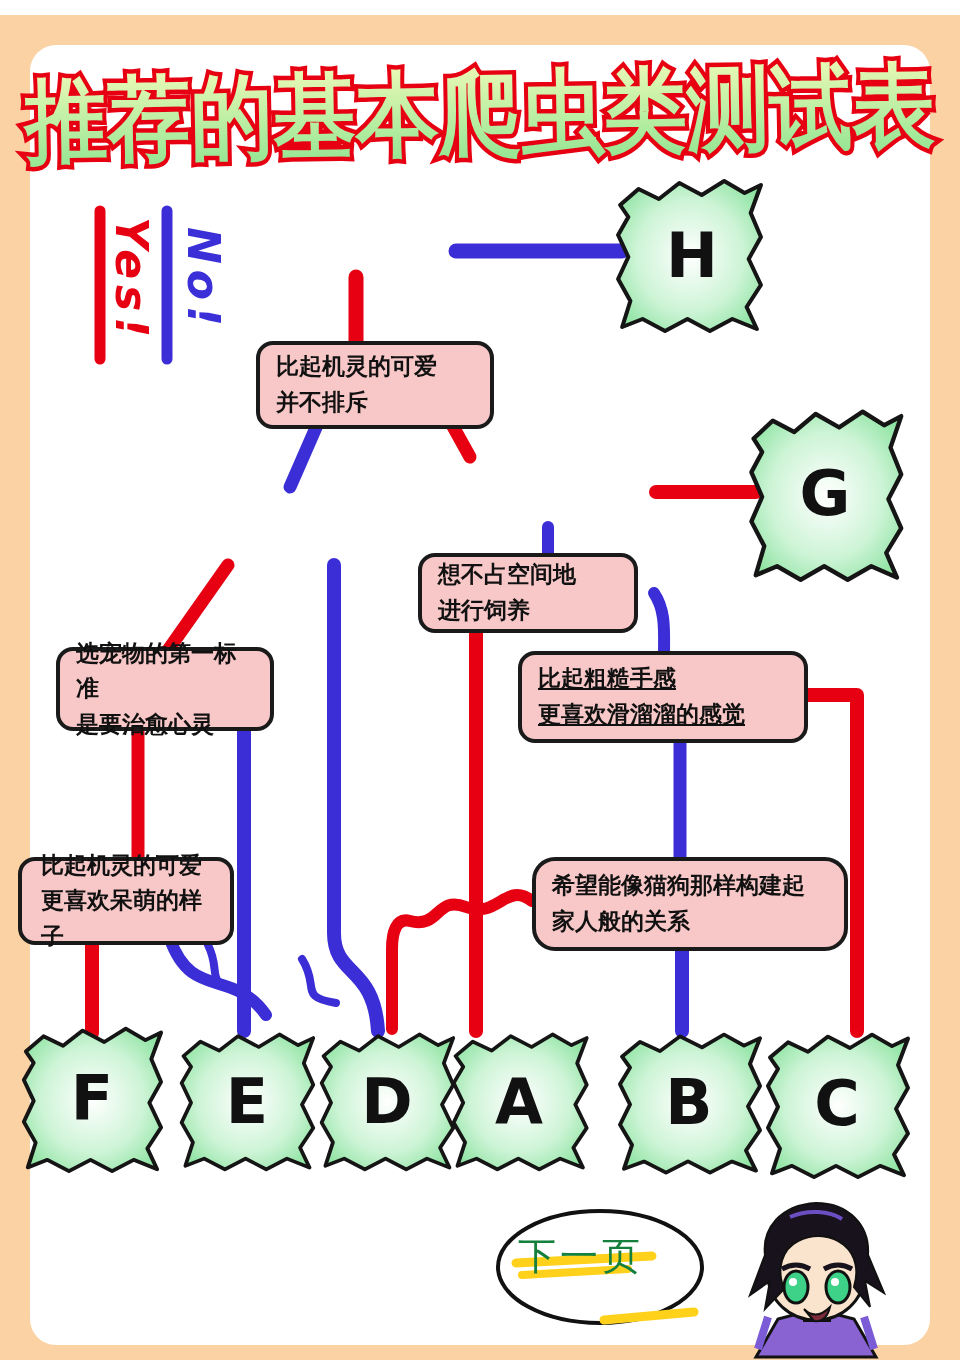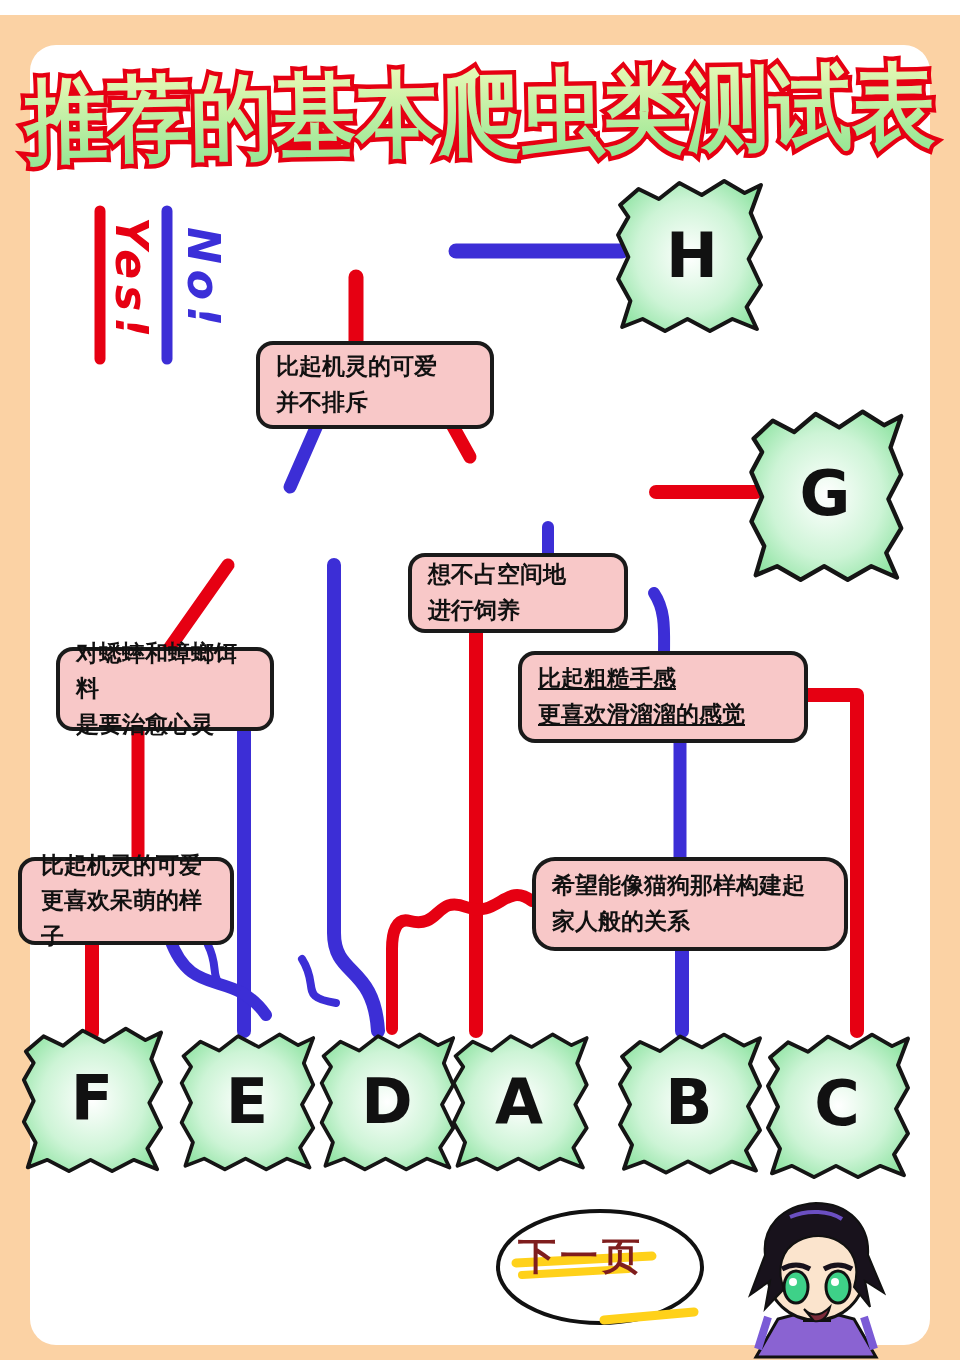--- a/index.html
+++ b/index.html
@@ -27,21 +27,21 @@
     display:flex; align-items:center; justify-content:center;
     font-size:62px; font-weight:bold; color:#111;
   }
   .legend-text {
     position:absolute; writing-mode:vertical-rl;
     font-style:italic; font-weight:bold; font-size:44px; letter-spacing:6px;
   }
   .yes { color:#e60012; }
   .no  { color:#3b2fd8; }
   .next-label {
-    position:absolute; font-weight:bold; font-size:38px; color:#7f1d1d; letter-spacing:4px;
+    position:absolute; font-weight:normal; font-size:38px; color:#15803d; letter-spacing:4px;
   }
   .go-label {
     position:absolute; font-weight:bold; font-style:italic; font-size:56px;
     color:#ffc800; -webkit-text-stroke:3px #111; paint-order:stroke fill;
   }
 </style>
 </head>
 <body>
 
 <div class="page">
@@ -124,23 +124,23 @@
       <path d="M66 112 Q 78 124 92 110 Q 88 126 76 124 Z" fill="#7c2b3a" stroke="#111" stroke-width="2"></path>
       <path d="M30 120 L 20 152 M126 120 L 136 152" stroke="#7b5bd6" stroke-width="8" fill="none"></path>
     </g>
   </svg>
 
   <div class="legend-text yes" style="left:106px; top:202px;">Yes!</div>
   <div class="legend-text no" style="left:178px; top:212px;">No!</div>
 
   <div class="qbox" style="left:256px; top:326px; width:238px; height:88px;">比起机灵的可爱
 并不排斥</div>
-  <div class="qbox" style="left:408px; top:538px; width:220px; height:80px;">想不占空间地
+  <div class="qbox" style="left:418px; top:538px; width:220px; height:80px;">想不占空间地
 进行饲养</div>
-  <div class="qbox" style="left:56px;  top:632px; width:218px; height:84px;">对蟋蟀和蟑螂饵料
+  <div class="qbox" style="left:56px;  top:632px; width:218px; height:84px;">选宠物的第一标准
 是要治愈心灵</div>
   <div class="qbox" style="left:518px; top:636px; width:290px; height:92px;text-decoration:underline;">比起粗糙手感
 更喜欢滑溜溜的感觉</div>
   <div class="qbox" style="left:18px;  top:842px; width:216px; height:88px;padding-left:19px;">比起机灵的可爱
 更喜欢呆萌的样子</div>
   <div class="qbox" style="left:532px; top:842px; width:316px; height:94px;border-radius:23px;">希望能像猫狗那样构建起
 家人般的关系</div>
 
   <div class="letter" style="left:647px; top:195px;">H</div>
   <div class="letter" style="left:780px; top:433px;">G</div>

